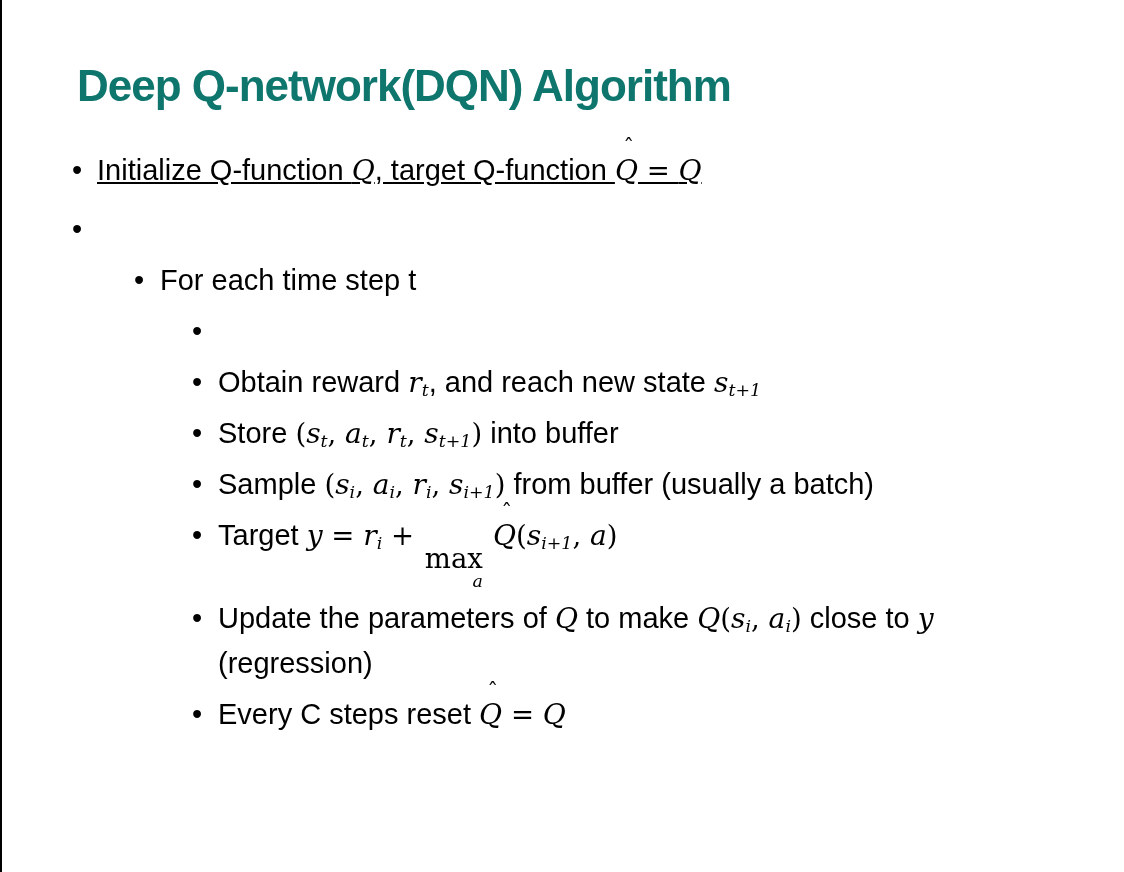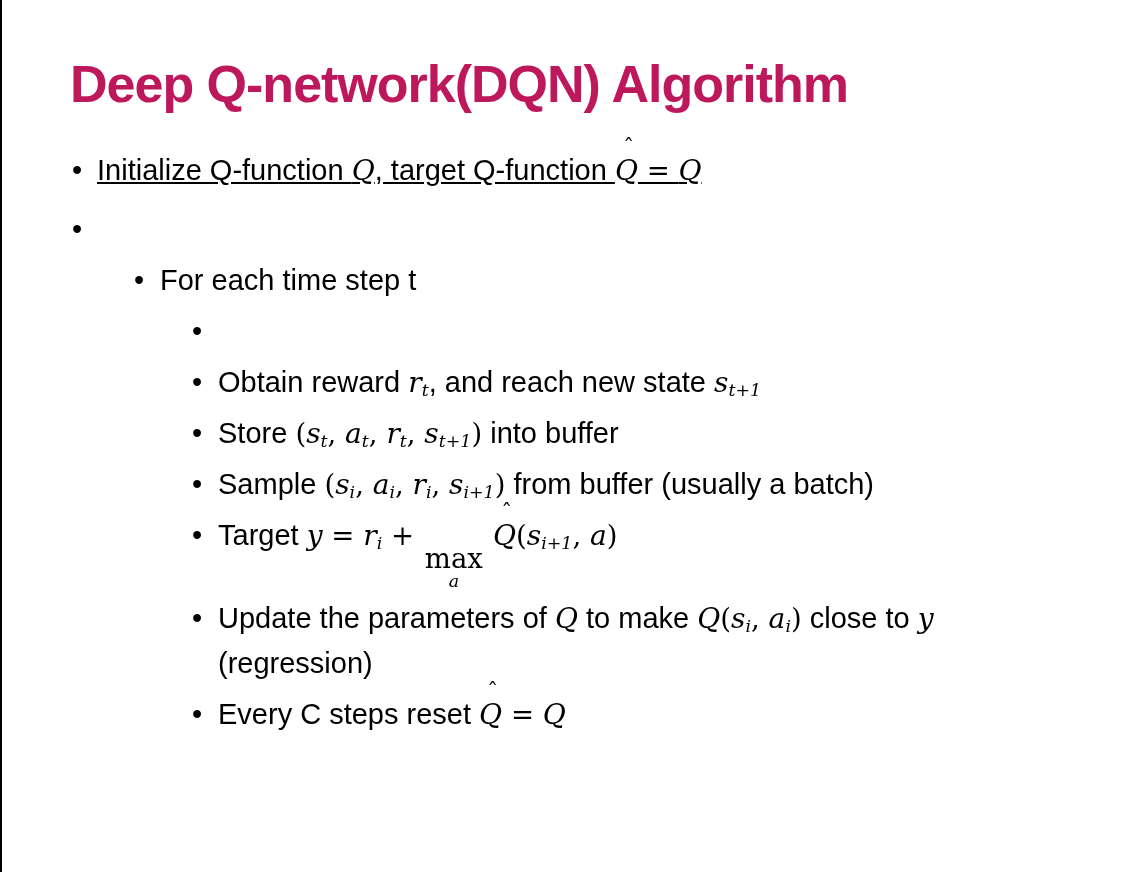--- a/index.html
+++ b/index.html
@@ -21,25 +21,25 @@
     left: 0;
     top: 0;
     width: 2px;
     height: 872px;
     background: #000000;
   }
   .slide-title {
     position: absolute;
     left: 62px;
     top: 46px;
-    margin: 8px;
-    font-size: 52px;
+    margin: 15px;
+    font-size: 44px;
     font-weight: 700;
     letter-spacing: -1px;
-    color: #be185d;
+    color: #0f766e;
     white-space: nowrap;
   }
   .bullets {
     position: absolute;
     left: 0;
     top: 148px;
     width: 1124px;
     margin: 0;
     padding: 0;
     list-style: none;
@@ -94,21 +94,21 @@
     left: 50%;
     top: -0.52em;
     transform: translateX(-30%);
     font-family: "DejaVu Serif", serif;
     font-size: 0.75em;
     line-height: 1;
   }
   .munder {
     display: inline-flex;
     flex-direction: column;
-    align-items: center;
+    align-items: flex-end;
     vertical-align: -0.78em;
     line-height: 1;
     margin: 0 2px;
   }
   .mop-u {
     font-family: "DejaVu Serif", serif;
     font-size: 0.95em;
     line-height: 1.05;
   }
   .munder-a {

